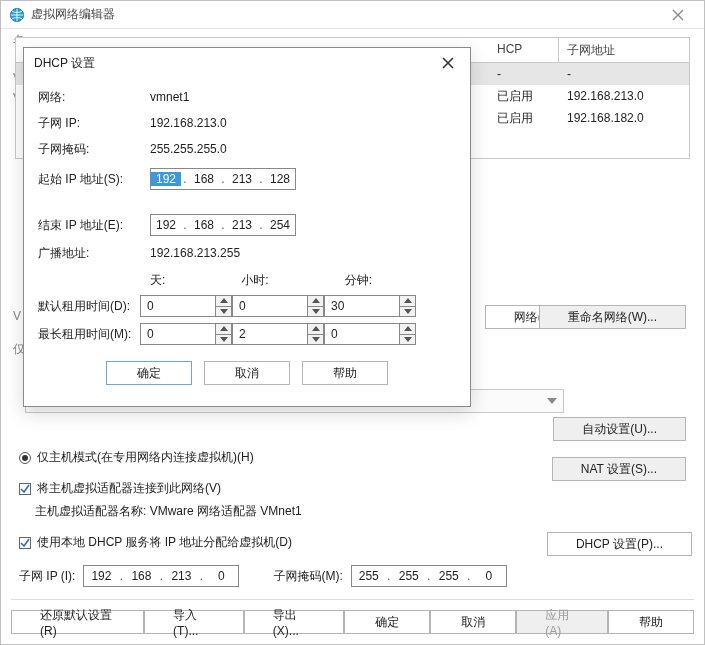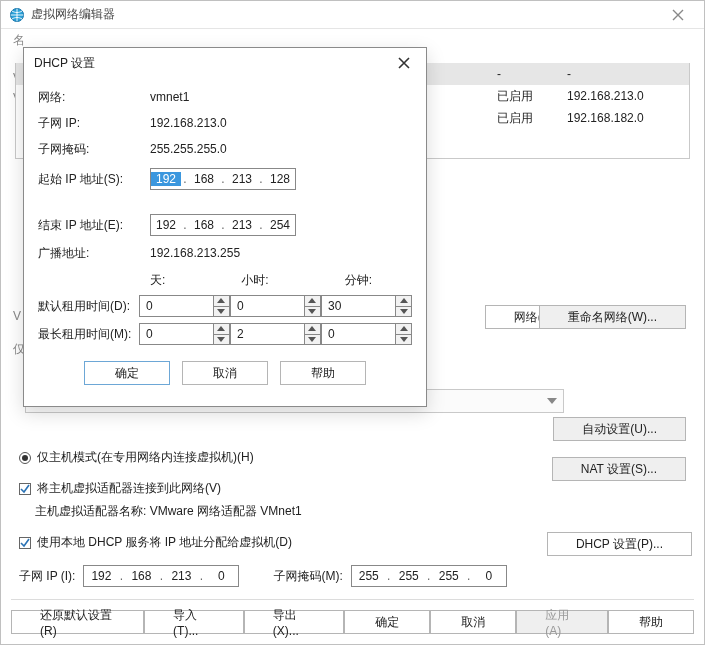--- a/index.html
+++ b/index.html
@@ -49,21 +49,21 @@
   .row-flex{display:flex; align-items:center; gap:8px; margin-top:14px; padding-left:6px;}
   .ipbox{display:inline-flex; align-items:center; border:1px solid #888; height:22px; background:#fff;}
   .ipbox span.oct{width:34px; text-align:center;}
   .ipbox span.dot{width:6px; text-align:center; color:#666;}
   
   .bottombar{position:absolute; left:10px; right:10px; bottom:10px; display:flex; align-items:center; border-top:1px solid #dcdcdc; padding-top:10px;}
   .bottombar .gap{flex:1;}
   
   .ghost{position:absolute; left:12px; color:#888;}
   
-  .dialog{position:absolute; left:22px; top:46px; width:404px; height:360px; border:1px solid #8a8a8a; background:#fff; box-shadow:0 6px 18px rgba(0,0,0,0.15);}
+  .dialog{position:absolute; left:22px; top:46px; width:448px; height:360px; border:1px solid #8a8a8a; background:#fff; box-shadow:0 6px 18px rgba(0,0,0,0.15);}
   .dlg-title{height:30px; display:flex; align-items:center; padding:0 10px; color:#333;}
   .dlg-title .gap{flex:1;}
   .dlg-title .x{width:24px;height:24px;display:flex;align-items:center;justify-content:center;}
   .dlg-body{padding:8px 14px 10px 14px;}
   .kv{display:flex; align-items:center; min-height:22px; margin-bottom:4px;}
   .kv .k{width:112px;}
   .kv .v{}
   .ip-edit{display:inline-flex; align-items:center; height:22px; border:1px solid #888; background:#fff;}
   .ip-edit .oct{width:30px; text-align:center;}
   .ip-edit .oct.sel{background:#3b97de; color:#fff;}
@@ -102,20 +102,25 @@
     </div>
   </div>
 
   <div class="content">
     <span class="ghost" style="top:3px">名</span>
     <span class="ghost" style="top:42px">V</span>
     <span class="ghost" style="top:62px">V</span>
     <span class="ghost" style="top:280px">V</span>
     <span class="ghost" style="top:312px">仅</span>
 
+    <div class="grid-head">
+      <div class="gh-cell" style="flex:1;border-right:none;"></div>
+      <div class="gh-cell gh-dhcp">HCP</div>
+      <div class="gh-cell gh-sub">子网地址</div>
+    </div>
     <div class="grid-body">
       <div class="gb-row sel">
         <div class="gb-cell gb-pad"></div>
         <div class="gb-cell gb-dhcp">-</div>
         <div class="gb-cell gb-sub">-</div>
       </div>
       <div class="gb-row">
         <div class="gb-cell gb-pad"></div>
         <div class="gb-cell gb-dhcp">已启用</div>
         <div class="gb-cell gb-sub">192.168.213.0</div>

